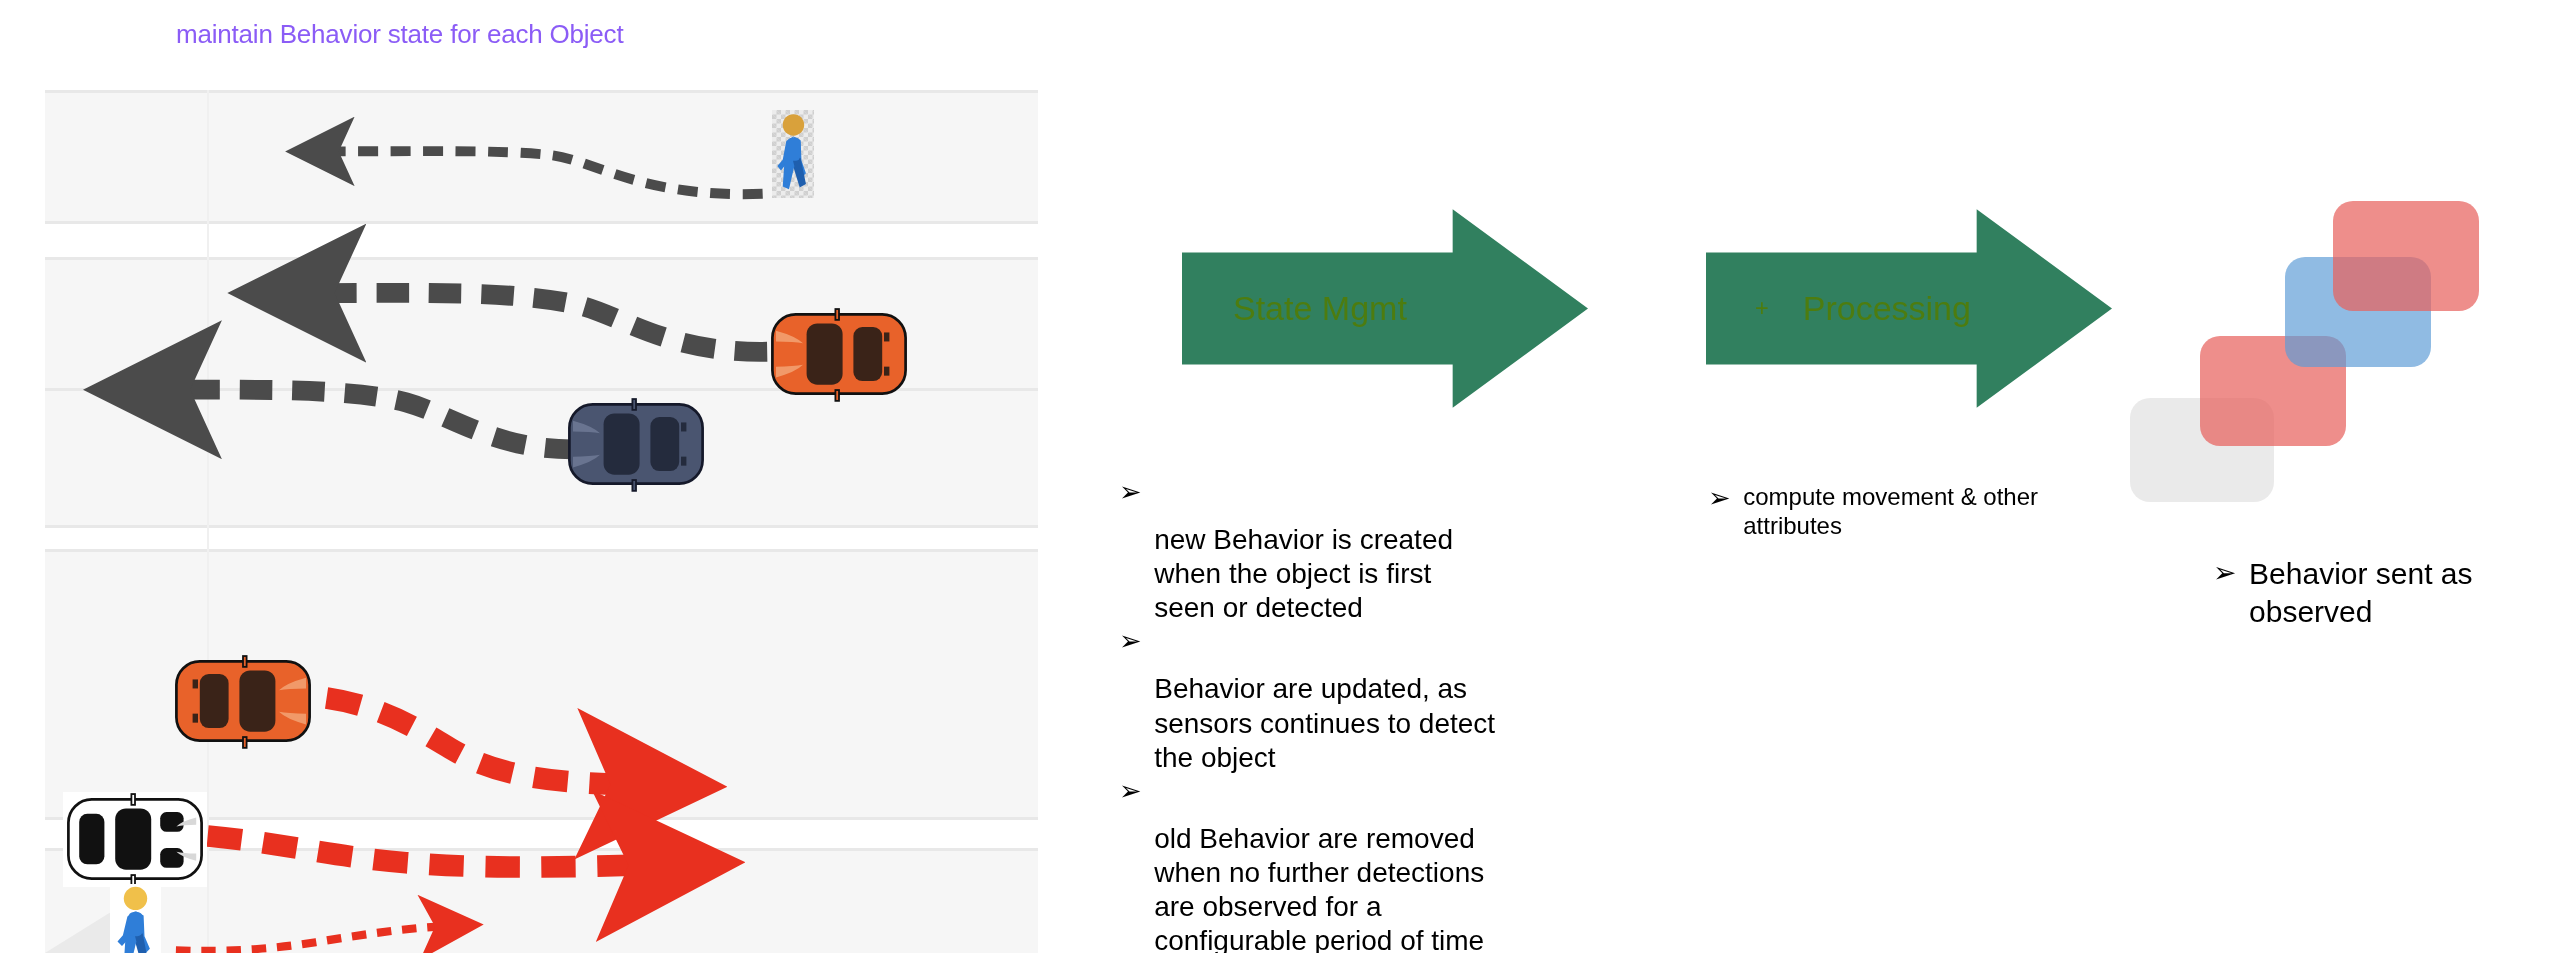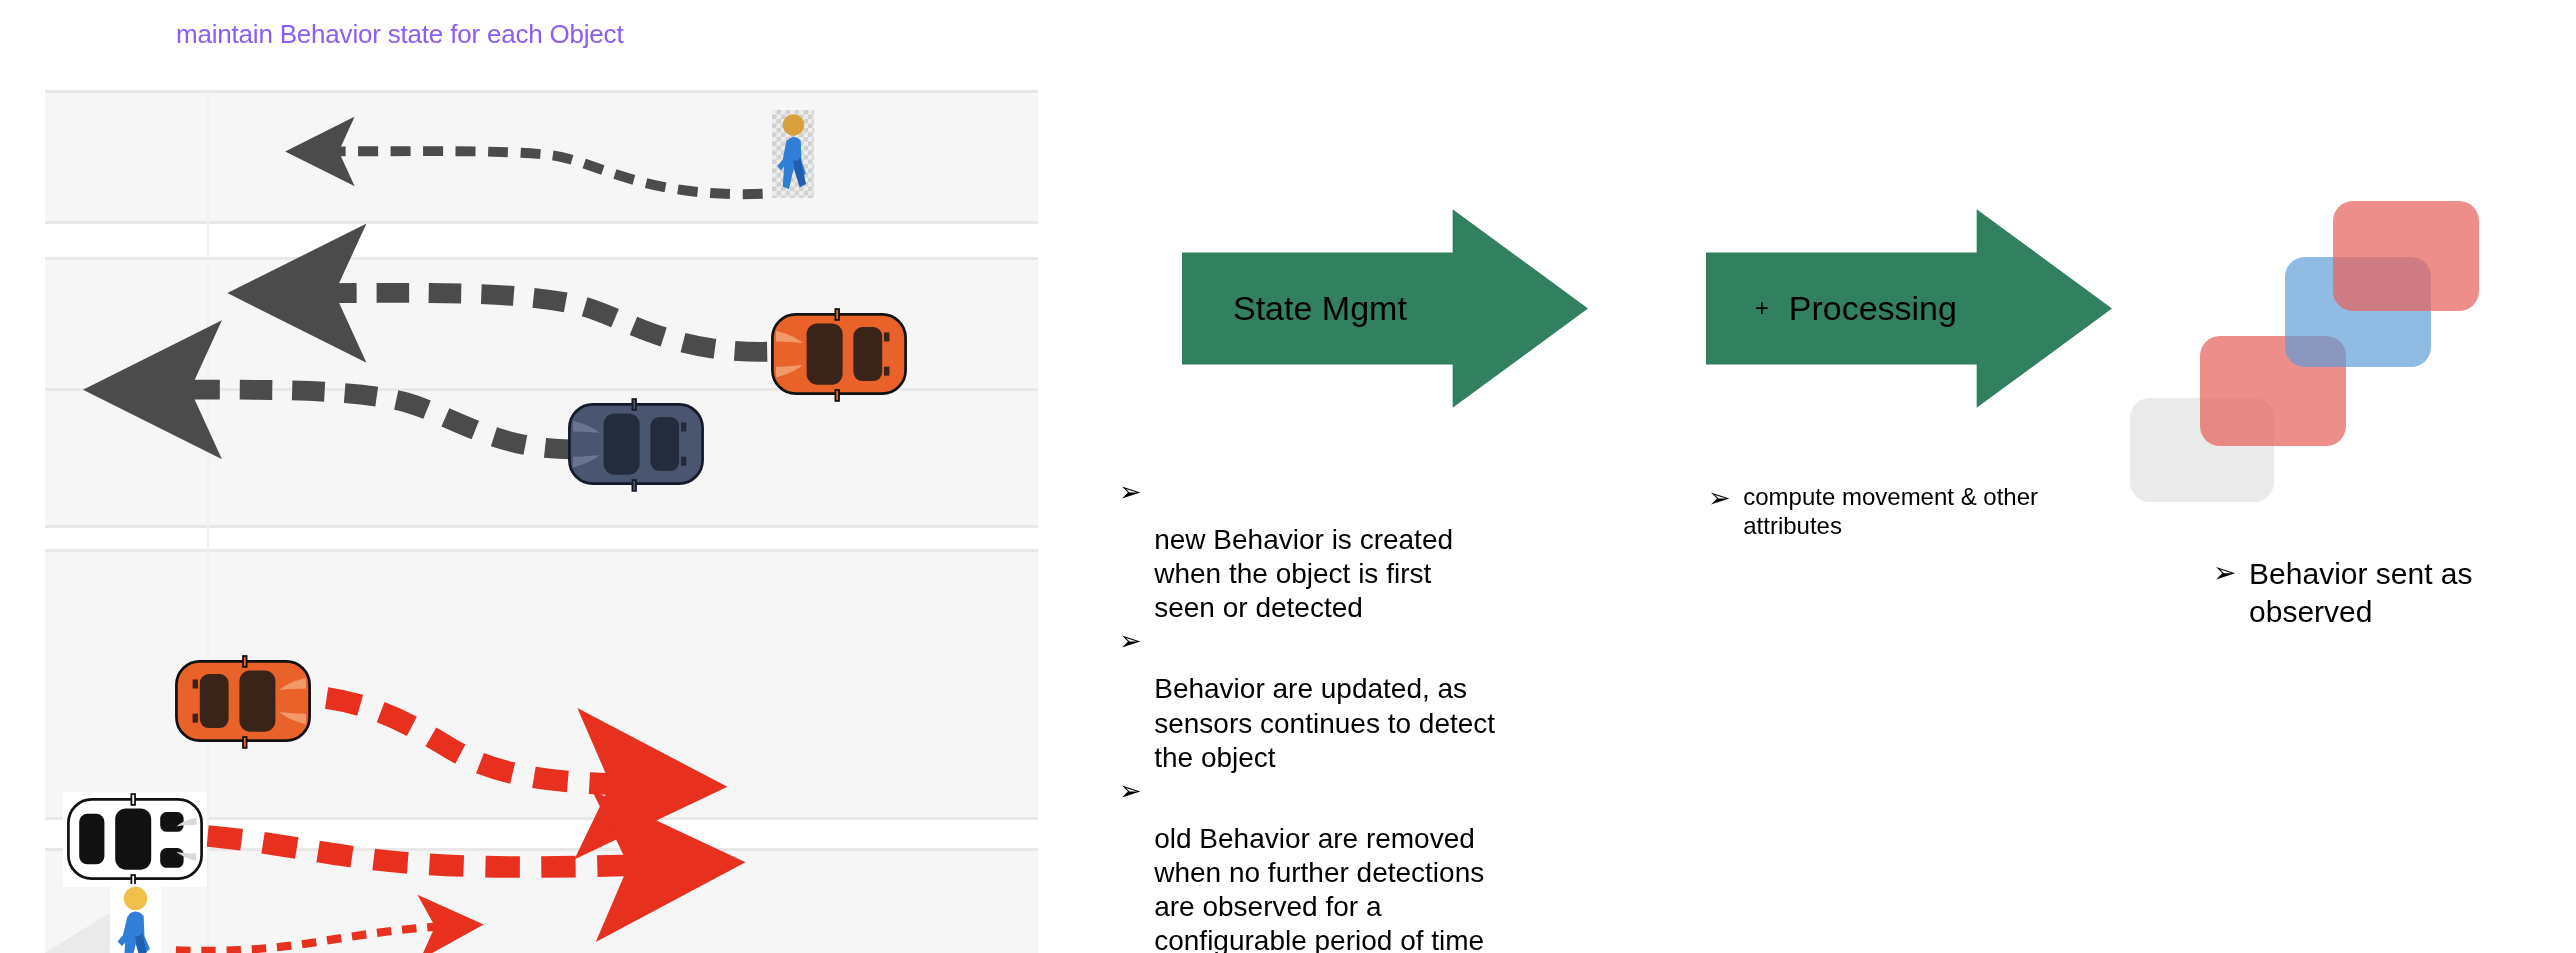--- a/index.html
+++ b/index.html
@@ -77,21 +77,21 @@
   
   .flow-arrow {
     position: absolute;
     display: flex;
     align-items: center;
   }
   .flow-arrow svg { position: absolute; left: 0; top: 0; }
   .flow-arrow-label {
     position: relative;
     z-index: 2;
-    color: #000000;
+    color: #4d7c0f;
     font-size: 34px;
     white-space: nowrap;
   }
   .flow-arrow-plus {
     font-size: 23.5px;
     vertical-align: middle;
   }
 
   
   .bullet-list { position: absolute; }
@@ -277,21 +277,21 @@
     <polygon points="0,48 300,48 300,0 450,110 300,220 300,172 0,172" fill="#31805f"></polygon>
   </svg>
   <span class="flow-arrow-label">State Mgmt</span>
 </div>
 
 <div class="flow-arrow" style="left:1706px; top:209px; width:406px; height:199px; padding-left:49px;">
   <svg width="406" height="199" viewBox="0 0 450 220">
     <polygon points="0,48 300,48 300,0 450,110 300,220 300,172 0,172" fill="#31805f"></polygon>
   </svg>
   <span class="flow-arrow-label flow-arrow-plus">+</span>
-  <span class="flow-arrow-label" style="margin-left:20px;">Processing</span>
+  <span class="flow-arrow-label" style="margin-left:34px;">Processing</span>
 </div>
 
 <div class="bullet-list" id="bullets-state-mgmt">
   <div class="bullet-item">
     <span class="bullet-glyph">➢</span>
     <span class="bullet-text">new Behavior is created when the object is first seen or detected</span>
   </div>
   <div class="bullet-item">
     <span class="bullet-glyph">➢</span>
     <span class="bullet-text">Behavior are updated, as sensors continues to detect the object</span>

